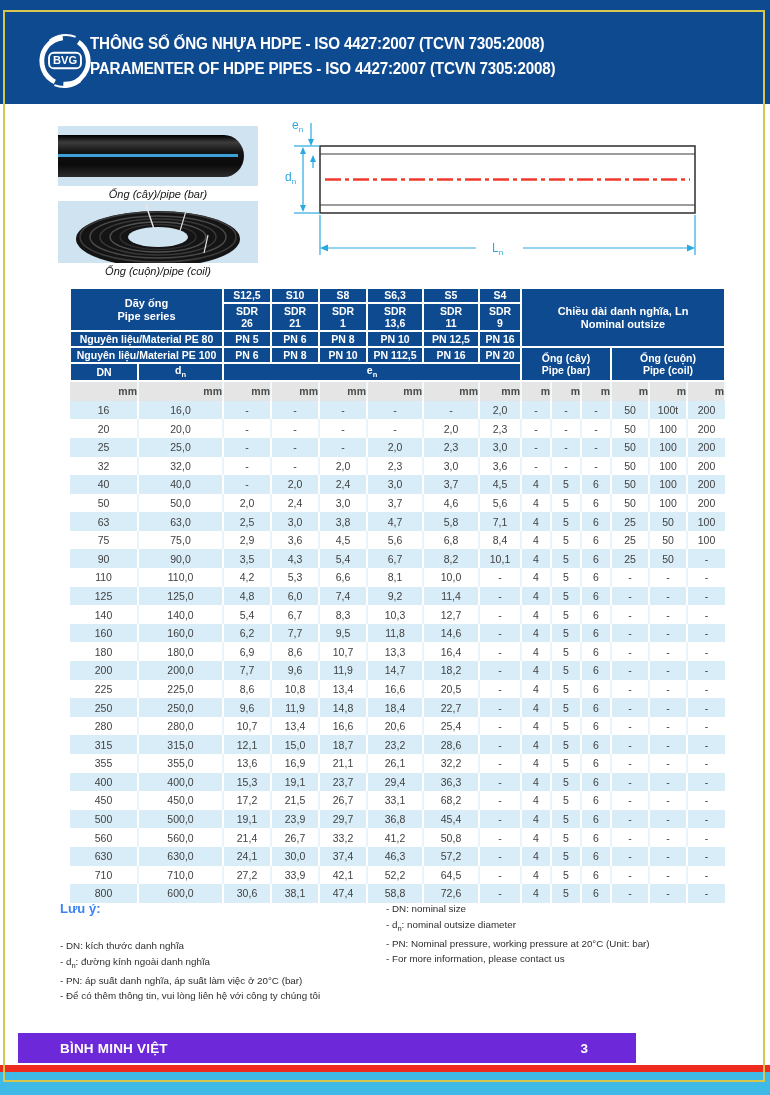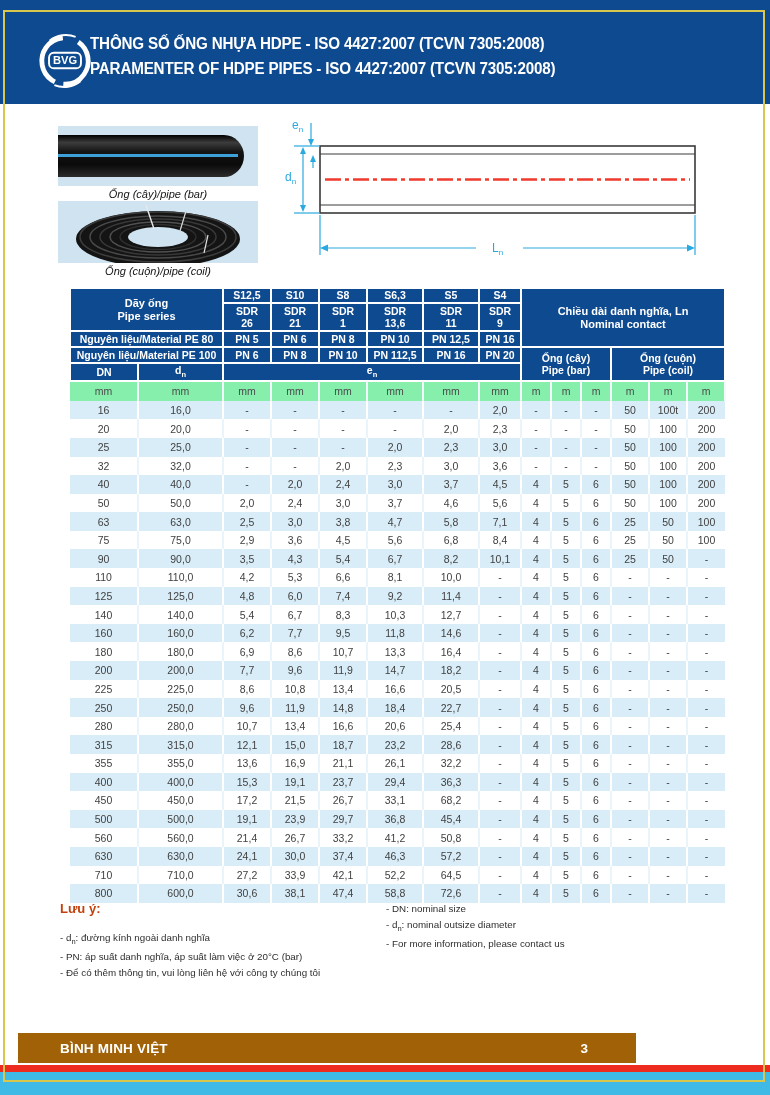--- a/index.html
+++ b/index.html
@@ -31,36 +31,36 @@
   
   .spec-table{position:absolute;left:57px;top:287px;border-collapse:collapse;
               table-layout:fixed;width:655px;margin-left:12px;}
   .spec-table th{background:#0e4a8f;color:#fff;border:2px solid #fff;
                  font-weight:bold;font-size:10.5px;padding:0;line-height:1.15;text-align:center;}
   .spec-table tr.r-s th{height:13px;}
   .spec-table tr.r-sdr th{height:26px;}
   .spec-table tr.r-pe th{height:14px;}
   .spec-table tr.r-dn th{height:13px;}
   .spec-table .two-line{font-size:11px;}
-  .spec-table tr.units-row td{background:#86efac;color:#4a4a4a;font-size:10.5px;height:19px;
-                 text-align:center;border:none;border-right:2px solid #f2f9fc;padding:0;}
+  .spec-table tr.units-row td{background:#e5e5e5;color:#4a4a4a;font-size:10.5px;height:19px;
+                 text-align:right;border:none;border-right:2px solid #f2f9fc;padding:0;font-weight:bold;}
   .spec-table tbody td{height:18.6px;padding:0;text-align:center;font-size:10.5px;
                  color:#3f3f3f;border-right:2px solid #fff;}
   .spec-table tbody td:last-child{border-right:none;}
   .spec-table tbody tr:nth-child(odd) td{background:#d9edf8;}
   .spec-table tbody tr:nth-child(even) td{background:#fff;border-right-color:#eaf5fb;}
   sub{font-size:7.5px;}
   
   .notes{position:absolute;top:901px;width:330px;color:#2e2e2e;}
   .notes-vi{left:60px;}
   .notes-en{left:386px;}
-  .note-title{font-size:13px;font-weight:bold;color:#c2410c;margin-bottom:14px;}
+  .note-title{font-size:13px;font-weight:bold;color:#3b82f6;margin-bottom:22px;}
   .note-item{font-size:9.8px;line-height:15.5px;}
   
-  .footer-bar{position:absolute;left:18px;top:1033px;width:618px;height:30px;background:#a16207;
+  .footer-bar{position:absolute;left:18px;top:1033px;width:618px;height:30px;background:#6d28d9;
               display:flex;align-items:center;justify-content:space-between;
               padding:0 48px 0 42px;box-sizing:border-box;color:#fff;font-weight:bold;}
   .footer-company{font-size:13.5px;letter-spacing:0.2px;}
   .footer-page{font-size:13.5px;}
   .stripe-red{position:absolute;left:0;top:1065px;width:770px;height:7px;background:#ee2b1f;}
   .stripe-cyan{position:absolute;left:0;top:1072px;width:770px;height:23px;background:#3fb9e5;}
 </style>
 </head>
 <body>
 
@@ -167,21 +167,21 @@
           <span>Pipe series</span>
         </th>
         <th>S12,5</th>
         <th>S10</th>
         <th>S8</th>
         <th>S6,3</th>
         <th>S5</th>
         <th>S4</th>
         <th colspan="6" rowspan="3" class="two-line">
           <span>Chiều dài danh nghĩa, Ln</span><br>
-          <span>Nominal contact</span>
+          <span>Nominal outsize</span>
         </th>
       </tr>
       <tr class="r-sdr">
         <th><span>SDR</span><br><span>26</span></th>
         <th><span>SDR</span><br><span>21</span></th>
         <th><span>SDR</span><br><span>1</span></th>
         <th><span>SDR</span><br><span>13,6</span></th>
         <th><span>SDR</span><br><span>11</span></th>
         <th><span>SDR</span><br><span>9</span></th>
       </tr>
@@ -665,29 +665,31 @@
           <td>-</td>
           <td>-</td>
           <td>-</td>
         </tr>
       </tbody>
   </table>
 
   <div class="notes notes-vi">
     <div class="note-title">Lưu ý:</div>
     <div>
+        <div class="note-item"><span>- DN: kích thước danh nghĩa</span></div>
         <div class="note-item"><span>- d</span><sub>n</sub><span>: đường kính ngoài danh nghĩa</span></div>
         <div class="note-item"><span>- PN: áp suất danh nghĩa, áp suất làm việc ở 20°C (bar)</span></div>
         <div class="note-item"><span>- Để có thêm thông tin, vui lòng liên hệ với công ty chúng tôi</span></div>
       </div>
   </div>
   <div class="notes notes-en">
     <div>
         <div class="note-item"><span>- DN: nominal size</span></div>
         <div class="note-item"><span>- d</span><sub>n</sub><span>: nominal outsize diameter</span></div>
+        <div class="note-item"><span>- PN: Nominal pressure, working pressure at 20°C (Unit: bar)</span></div>
         <div class="note-item"><span>- For more information, please contact us</span></div>
       </div>
   </div>
 
   <div class="footer-bar">
     <span class="footer-company">BÌNH MINH VIỆT</span>
     <span class="footer-page">3</span>
   </div>
   <div class="stripe-red"></div>
   <div class="stripe-cyan"></div>

